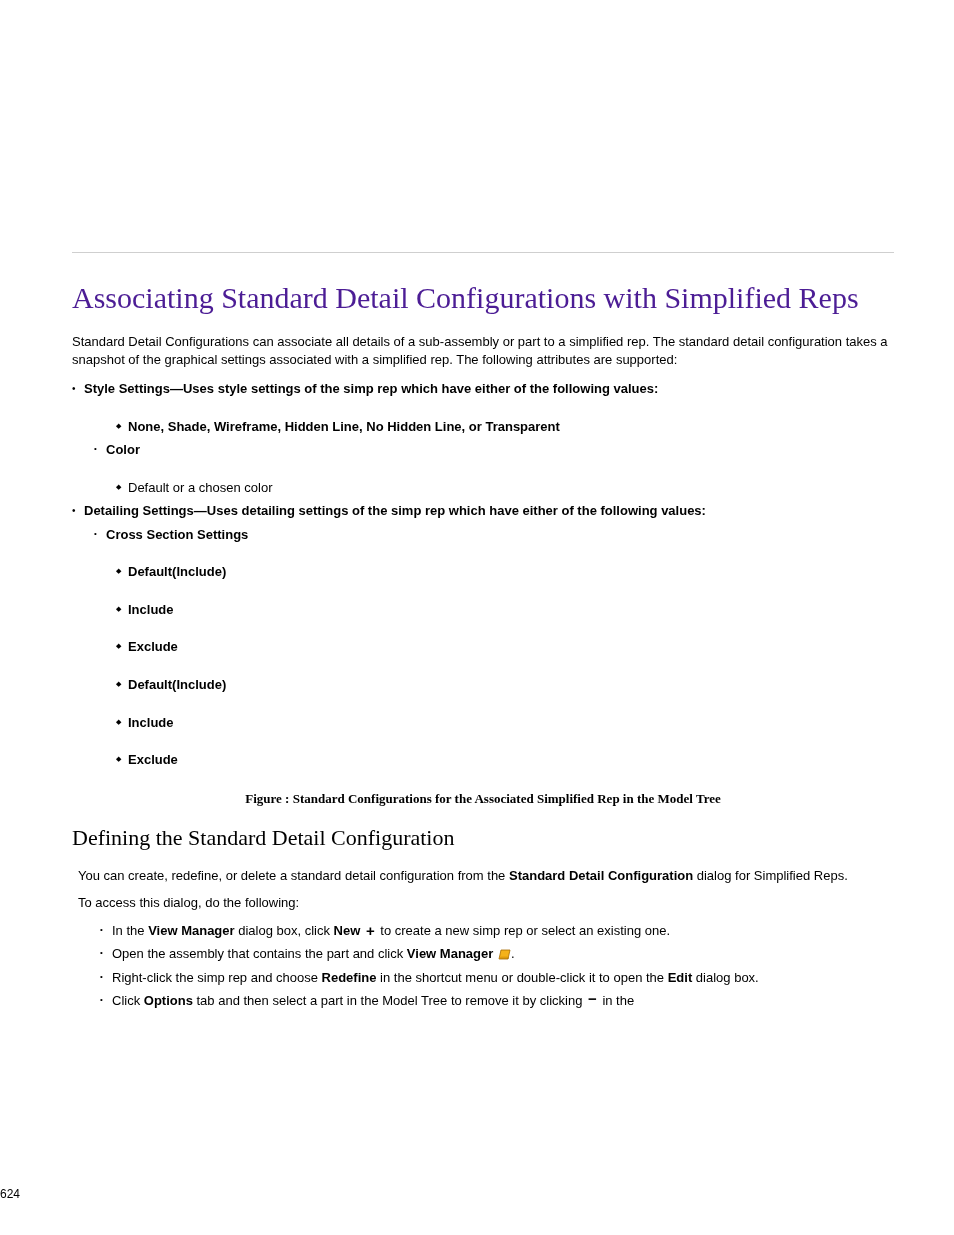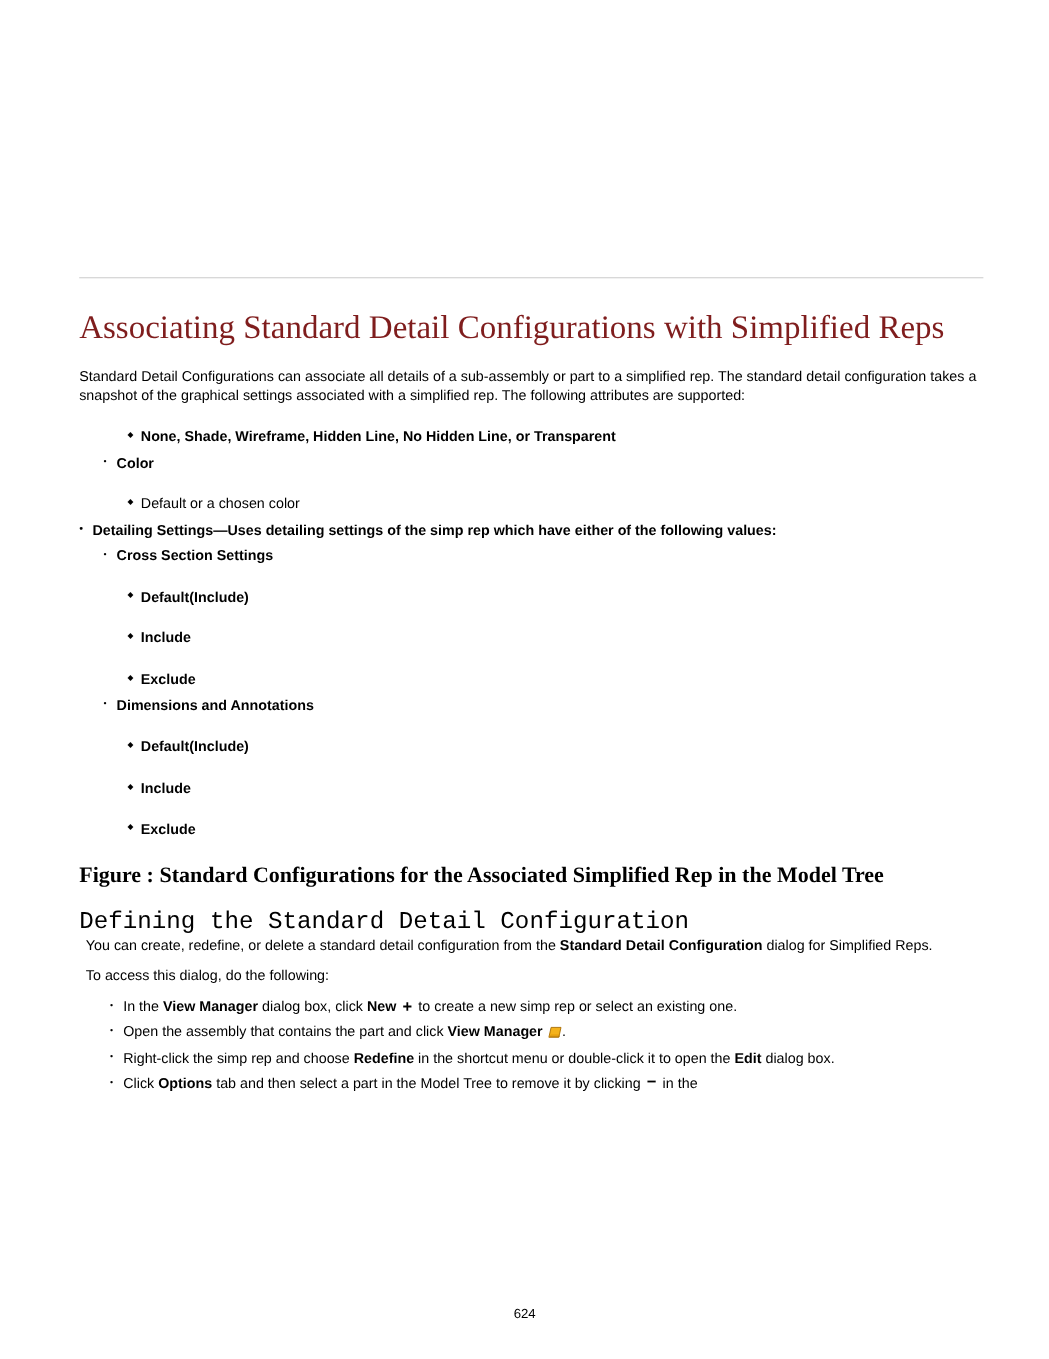--- a/index.html
+++ b/index.html
@@ -20,45 +20,45 @@
   .hr {
     border: none;
     border-top: 1px solid #cfcfcf;
     margin: 216px 0 28px 0;
   }
   h1 {
     font-family: Georgia, 'Times New Roman', serif;
     font-weight: normal;
     font-size: 30px;
     margin: 0 0 18px 0;
-    color: #7f1d1d;
+    color: #4c1d95;
   }
   .section-title {
-    font-family: Liberation Mono, monospace;
+    font-family: Liberation Serif, serif;
     font-size: 22px;
-    margin: 18px 0 0 0;
+    margin: 18px 0 16px 0;
     font-weight: normal;
   }
   p {
     margin: 0 0 12px 0;
     line-height: 1.35;
   }
   ul { margin: 0; padding: 0; list-style: none; }
   li { line-height: 1.35; }
   .bullet-l1 { padding-left: 12px; position: relative; margin-top: 6px; }
   .bullet-l1::before { content: "•"; position: absolute; left: 0; font-size: 10px; top: 2px; }
   .bullet-l2 { padding-left: 34px; position: relative; margin-top: 6px; }
   .bullet-l2::before { content: "•"; position: absolute; left: 22px; font-size: 8px; top: 3px; }
   .bullet-l3 { padding-left: 56px; position: relative; margin-top: 20px; }
   .bullet-l3::before { content: "◆"; position: absolute; left: 44px; font-size: 7px; top: 3px; }
   .b { font-weight: bold; }
   .caption {
-    text-align: left;
+    text-align: center;
     font-family: Georgia, 'Times New Roman', serif;
-    font-size: 20px;
+    font-size: 13px;
     margin: 22px 0 14px 0;
     font-weight: bold;
   }
   .fig-desc {
     margin-left: 6px;
     margin-right: 20px;
   }
   .fig-desc p { margin-bottom: 10px; }
   .fig-bullet { padding-left: 34px; position: relative; margin-top: 6px; }
   .fig-bullet::before { content: "•"; position: absolute; left: 22px; font-size: 8px; top: 3px; }
@@ -81,44 +81,44 @@
     font-size: 15px;
     line-height: 10px;
     padding: 0 2px;
     vertical-align: 1px;
   }
   .pagenum {
     position: absolute;
     bottom: 34px;
     left: 0;
     width: 100%;
-    text-align: center;
+    text-align: left;
     font-size: 12px;
   }
 </style>
 </head>
 <body>
 
 <div class="page">
   <hr class="hr">
 
   <h1>Associating Standard Detail Configurations with Simplified Reps</h1>
 
   <p>Standard Detail Configurations can associate all details of a sub-assembly or part to a simplified rep. The standard detail configuration takes a snapshot of the graphical settings associated with a simplified rep. The following attributes are supported:</p>
 
   <ul>
+    <li class="bullet-l1"><span class="b">Style Settings—Uses style settings of the simp rep which have either of the following values:</span></li>
     <li class="bullet-l3"><span class="b">None, Shade, Wireframe, Hidden Line, No Hidden Line, or Transparent</span></li>
     <li class="bullet-l2"><span class="b">Color</span></li>
     <li class="bullet-l3"><span>Default or a chosen color</span></li>
     <li class="bullet-l1"><span class="b">Detailing Settings—Uses detailing settings of the simp rep which have either of the following values:</span></li>
     <li class="bullet-l2"><span class="b">Cross Section Settings</span></li>
     <li class="bullet-l3"><span class="b">Default(Include)</span></li>
     <li class="bullet-l3"><span class="b">Include</span></li>
     <li class="bullet-l3"><span class="b">Exclude</span></li>
-    <li class="bullet-l2"><span class="b">Dimensions and Annotations</span></li>
     <li class="bullet-l3"><span class="b">Default(Include)</span></li>
     <li class="bullet-l3"><span class="b">Include</span></li>
     <li class="bullet-l3"><span class="b">Exclude</span></li>
   </ul>
 
   <div class="caption">Figure : Standard Configurations for the Associated Simplified Rep in the Model Tree</div>
 
   <div class="section-title">Defining the Standard Detail Configuration</div>
 
   <div class="fig-desc">

